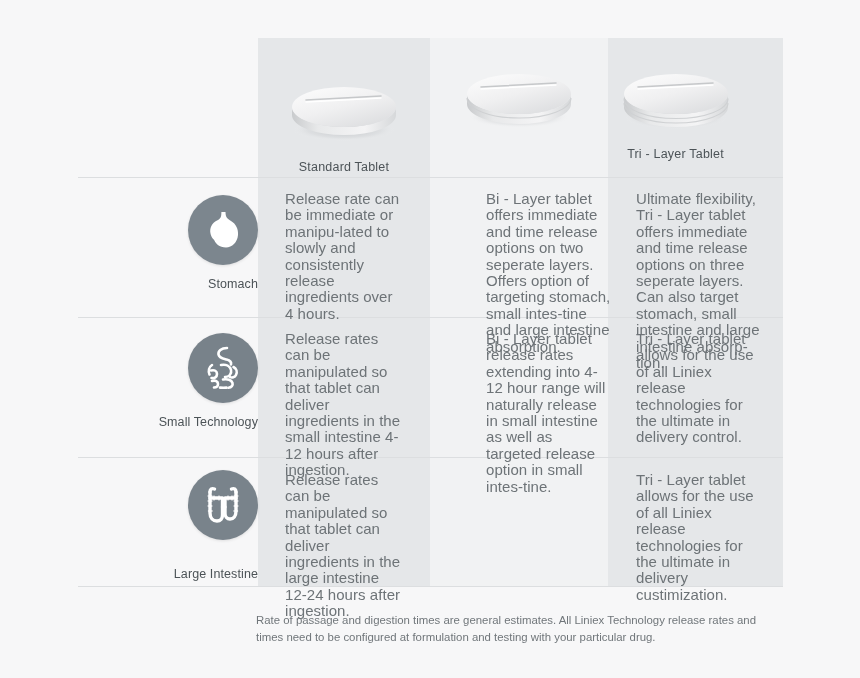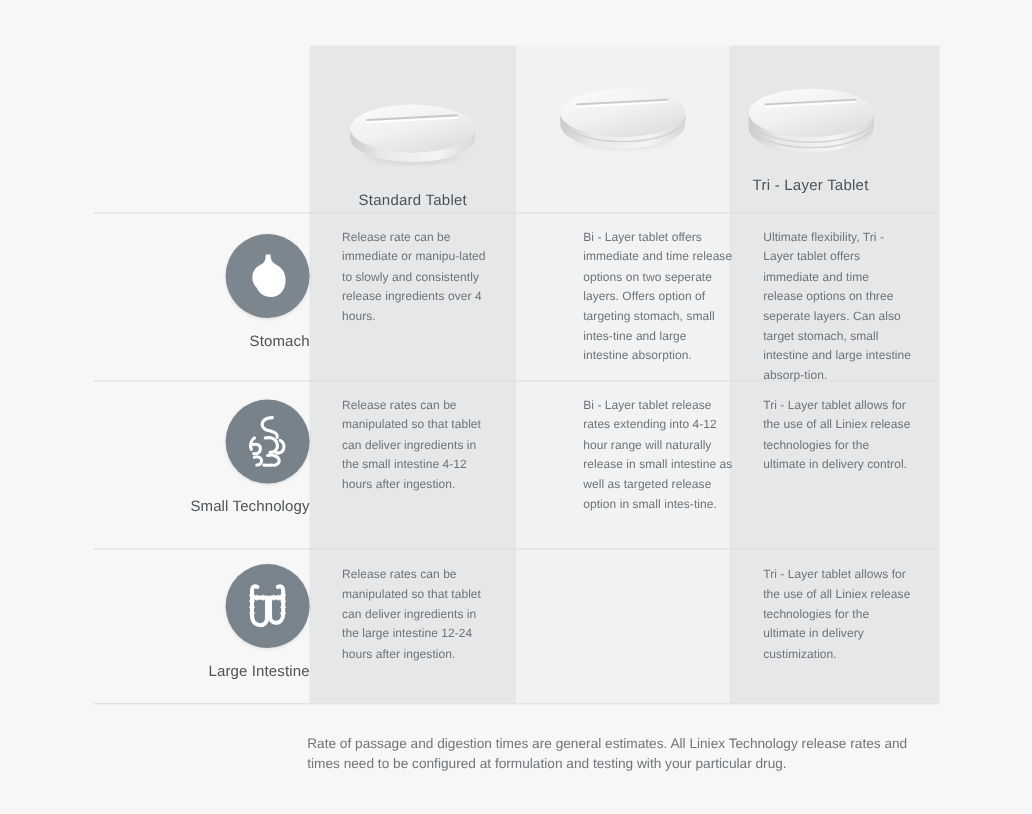--- a/index.html
+++ b/index.html
@@ -84,21 +84,21 @@
   .organ-cell {
     position: absolute;
     left: 78px;
     width: 180px;
     display: flex;
     flex-direction: column;
     align-items: flex-end;
   }
   .organ-cell.r0 { top: 195px; }
   .organ-cell.r1 { top: 333px; }
-  .organ-cell.r2 { top: 470px; }
+  .organ-cell.r2 { top: 470px; gap: 15px; }
 
   .organ-circle {
     width: 70px;
     height: 70px;
     border-radius: 50%;
     background: #7c868e;
     display: flex;
     align-items: center;
     justify-content: center;
     box-shadow: 0 1px 3px rgba(0,0,0,0.10);
@@ -110,21 +110,21 @@
     margin-top: 12px;
     font-size: 12.5px;
     color: #4c5357;
     text-align: center;
     letter-spacing: 0.1px;
   }
 
   
   .cell {
     position: absolute;
-    font-size: 10px;
+    font-size: 15px;
     line-height: 16.4px;
     color: #6d7377;
     letter-spacing: 0.05px;
   }
   .cell.c0 { left: 285px; width: 120px; }
   .cell.c1 { left: 458px; width: 126px; margin-left: 28px; }
   .cell.c2 { left: 636px; width: 124px; }
   .cell.r0 { top: 191px; }
   .cell.r1 { top: 331px; }
   .cell.r2 { top: 472px; }

